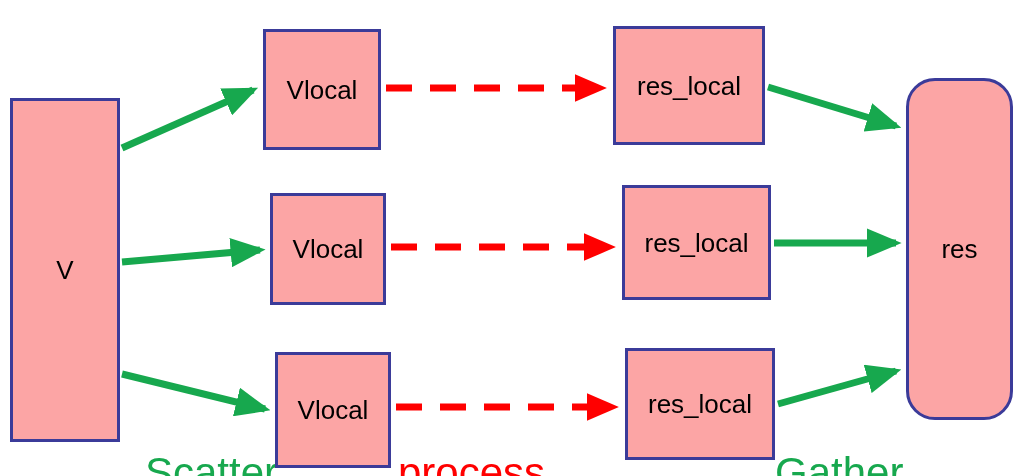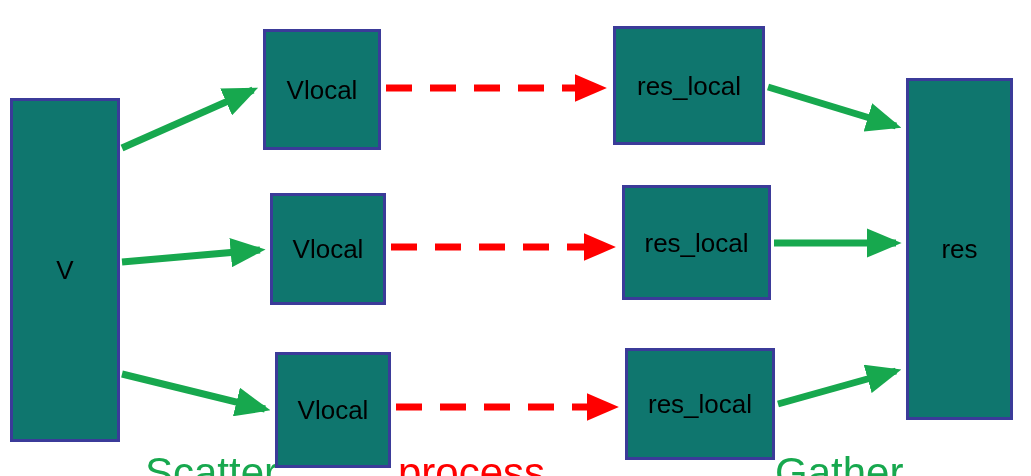--- a/index.html
+++ b/index.html
@@ -12,21 +12,21 @@
     width: 1031px;
     height: 476px;
     background: #ffffff;
     overflow: hidden;
     font-family: "Liberation Sans", sans-serif;
   }
   .node {
     position: absolute;
     box-sizing: border-box;
     border: 3px solid #3b3b99;
-    background: #0f766e;
+    background: #fca5a5;
     display: flex;
     align-items: center;
     justify-content: center;
     color: #000000;
     font-family: "Liberation Sans", sans-serif;
     font-size: 26px;
     line-height: 1;
     z-index: 3;
   }
   .node-label {
@@ -105,21 +105,21 @@
   <div class="node" style="left:613px; top:26px; width:152px; height:119px;">
     <span class="node-label">res_local</span>
   </div>
   <div class="node" style="left:622px; top:185px; width:149px; height:115px;">
     <span class="node-label">res_local</span>
   </div>
   <div class="node" style="left:625px; top:348px; width:150px; height:112px;">
     <span class="node-label">res_local</span>
   </div>
 
-  <div class="node" style="left:906px; top:78px; width:107px; height:342px;">
+  <div class="node" style="left:906px; top:78px; width:107px; height:342px;border-radius:29px;">
     <span class="node-label">res</span>
   </div>
 
   <div class="caption" style="left:145px; top:452px; color:#17a84e;">Scatter</div>
   <div class="caption" style="left:398px; top:452px; color:#ff0000;">process</div>
   <div class="caption" style="left:775px; top:452px; color:#17a84e;">Gather</div>
 
 </div>
 
 </body></html>

